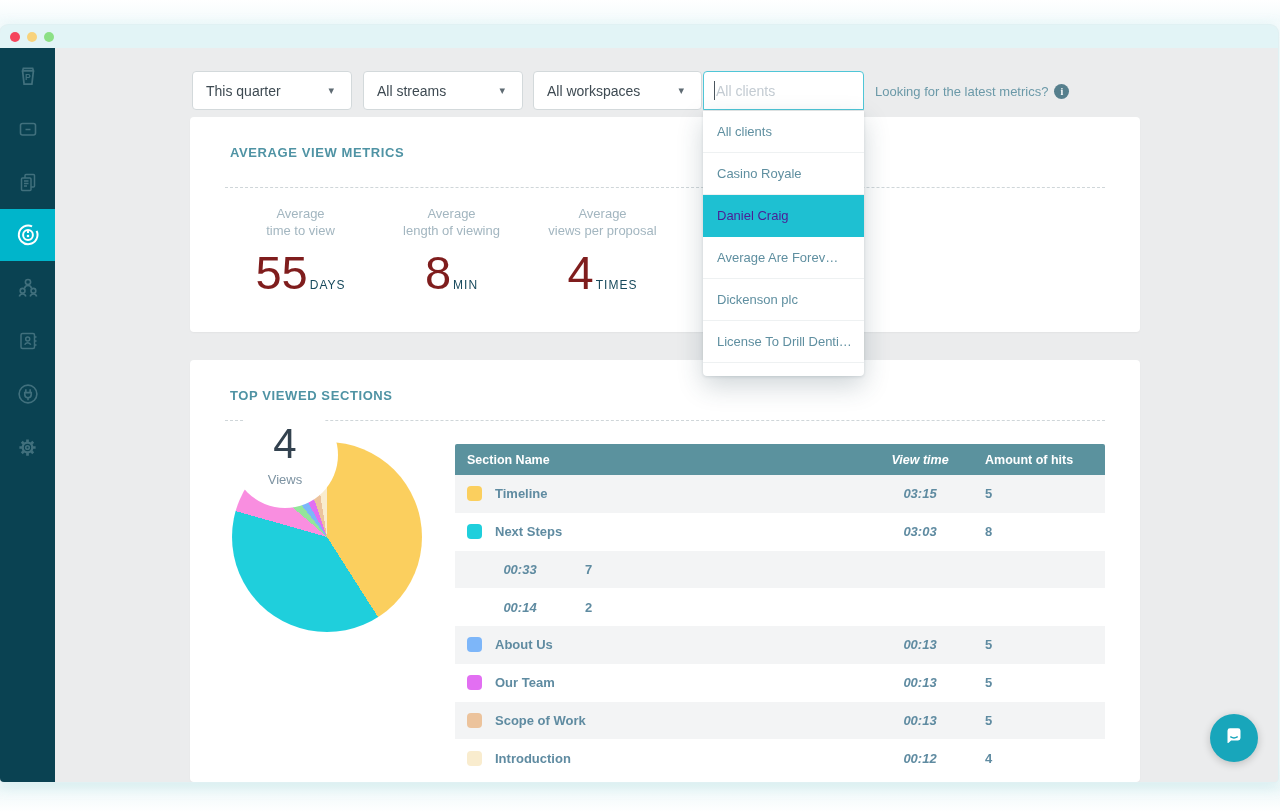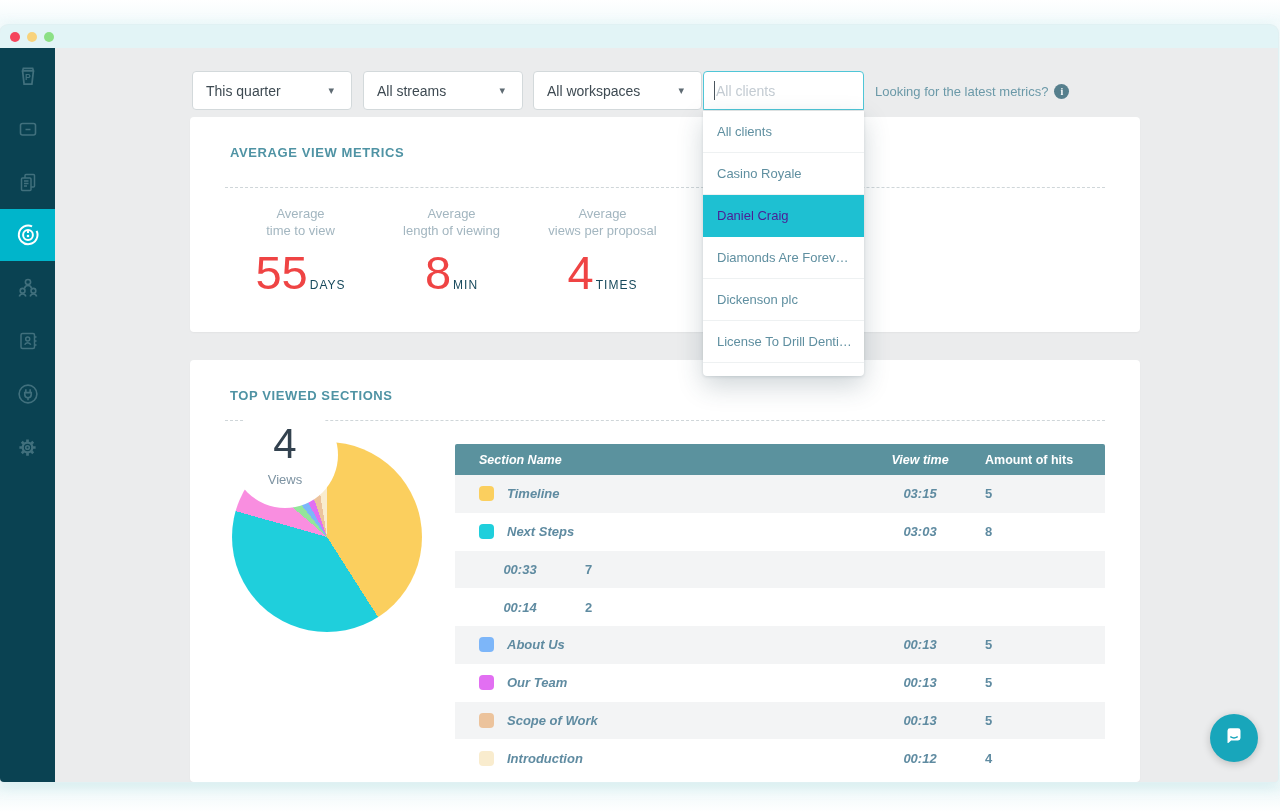--- a/index.html
+++ b/index.html
@@ -68,41 +68,41 @@
   .card-title { position:absolute; left:40px; top:28px; font-size:13px; font-weight:bold; letter-spacing:.6px; color:#4f93a4; }
   .dashed { position:absolute; left:35px; right:35px; border-top:1px dashed #cfd6d9; }
   .card1 .dashed { top:70px; }
   .card2 .dashed { top:60px; }
 
   
   .stats { position:absolute; left:35px; top:88px; display:flex; }
   .stat { width:151px; text-align:center; }
   .stat-label { font-size:13px; line-height:17px; color:#a3b6c0; }
   .stat-value-row { margin-top:10px; display:flex; align-items:baseline; justify-content:center; }
-  .stat-number { font-size:47px; color:#ef4444; line-height:1; }
+  .stat-number { font-size:47px; color:#7f1d1d; line-height:1; }
   .stat-unit { font-size:12px; letter-spacing:1px; color:#17495c; margin-left:2px; }
 
   
   .donut { position:absolute; left:42px; top:82px; width:190px; height:190px; border-radius:50%; }
   .donut-hole {
     position:absolute; left:42px; top:42px; width:106px; height:106px; border-radius:50%; background:#fff;
     display:flex; flex-direction:column; align-items:center; justify-content:center;
   }
   .donut-value { font-size:42px; color:#33424f; line-height:1; }
   .donut-label { font-size:13px; color:#7d93a2; margin-top:7px; }
 
   
   .sections-table { position:absolute; left:265px; top:84px; width:650px; }
   .t-header {
     display:flex; align-items:center; height:31px; background:#5b929e; border-radius:2px 2px 0 0;
     color:#fff; font-size:12.5px; font-weight:bold;
   }
   .t-row { display:flex; align-items:center; height:37.75px; font-size:13px; font-weight:bold; color:#5f8ba1; cursor:pointer; }
   .t-row:nth-child(odd) { background:#f3f4f5; }
-  .col-name { flex:1; display:flex; align-items:center; padding-left:24px;font-style:italic; }
+  .col-name { flex:1; display:flex; align-items:center; padding-left:12px; }
   .col-time { width:130px; text-align:center;font-style:italic; }
   .col-hits { width:120px; }
   .swatch { width:15px; height:15px; border-radius:4px; margin-right:13px; flex:0 0 15px; }
 
   
   .dropdown-menu {
     position:absolute; left:648px; top:63px; width:161px; z-index:50;
     background:#fff; border-radius:0 0 4px 4px;
     box-shadow:0 10px 26px rgba(40,70,80,.22), 0 1px 3px rgba(40,70,80,.15);
   }
@@ -233,21 +233,21 @@
 
       <div class="client-input-wrap">
         <input class="client-input" type="text" placeholder="All clients" style="">
         <div class="text-caret"></div>
       </div>
 
       <div class="dropdown-menu" id="client-menu">
           <div class="menu-item">All clients</div>
           <div class="menu-item">Casino Royale</div>
           <div class="menu-item selected">Daniel Craig</div>
-          <div class="menu-item">Diamonds Are Forev…</div>
+          <div class="menu-item">Average Are Forev…</div>
           <div class="menu-item">Dickenson plc</div>
           <div class="menu-item">License To Drill Denti…</div>
           <div class="menu-footer"></div>
         </div>
 
       <div class="help-row">
         <span>Looking for the latest metrics?</span>
         <span class="info-icon">i</span>
       </div>
 

